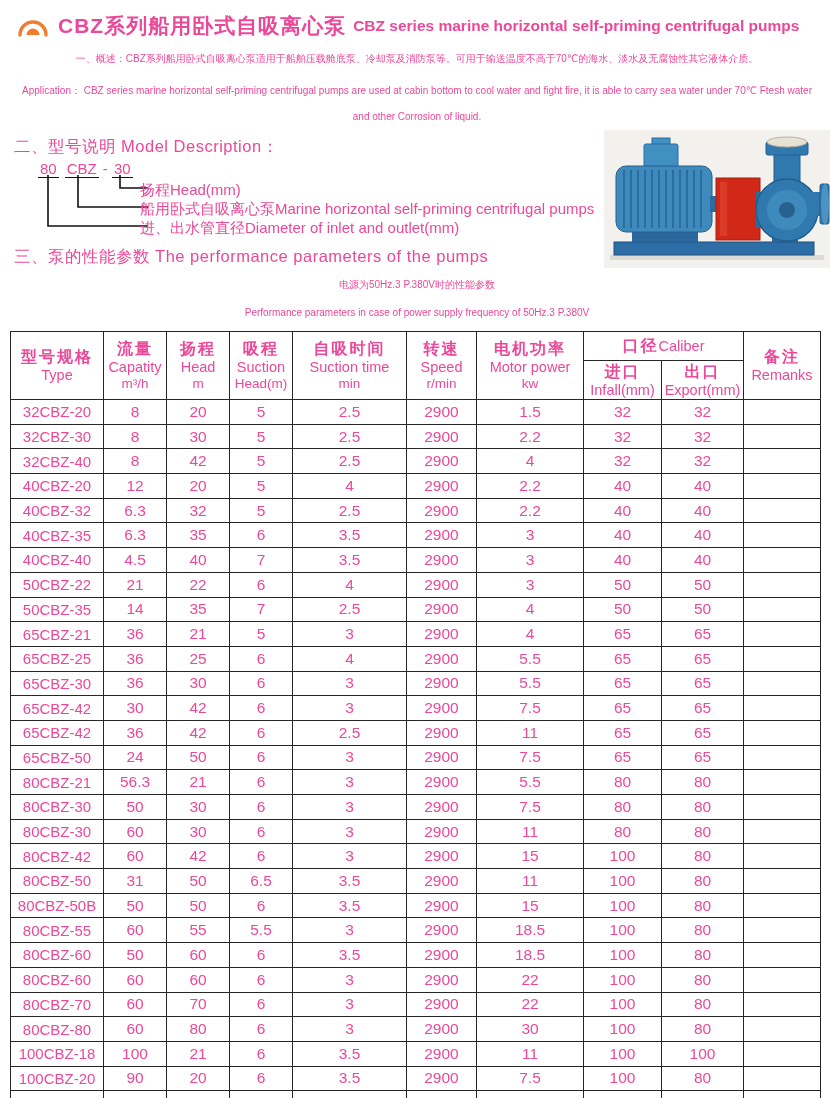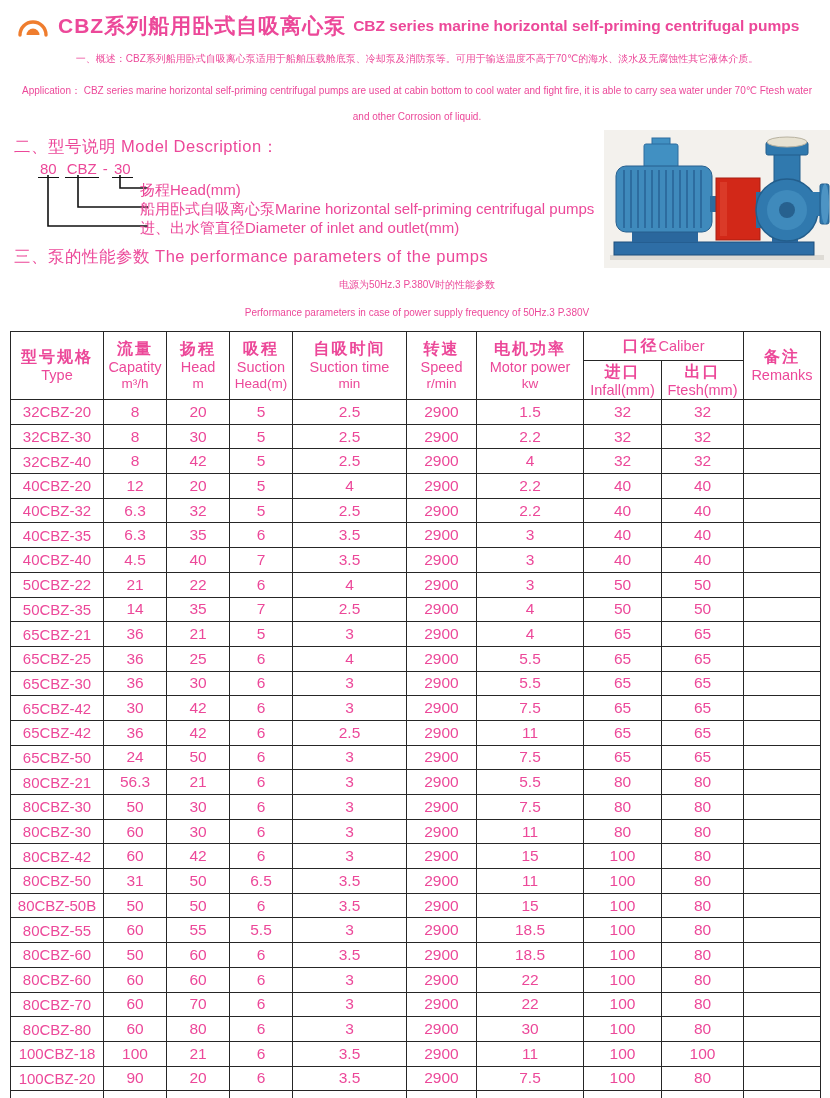--- a/index.html
+++ b/index.html
@@ -165,21 +165,21 @@
           <div class="th-en">Remanks</div>
         </th>
       </tr>
       <tr class="r2">
         <th>
           <div class="th-zh">进口</div>
           <div class="th-en" style="letter-spacing:0">Infall(mm)</div>
         </th>
         <th>
           <div class="th-zh">出口</div>
-          <div class="th-en" style="letter-spacing:0">Ftesh(mm)</div>
+          <div class="th-en" style="letter-spacing:0">Export(mm)</div>
         </th>
       </tr>
     </thead>
     <tbody>
         <tr>
           <td>32CBZ-20</td>
           <td>8</td>
           <td>20</td>
           <td>5</td>
           <td>2.5</td>

